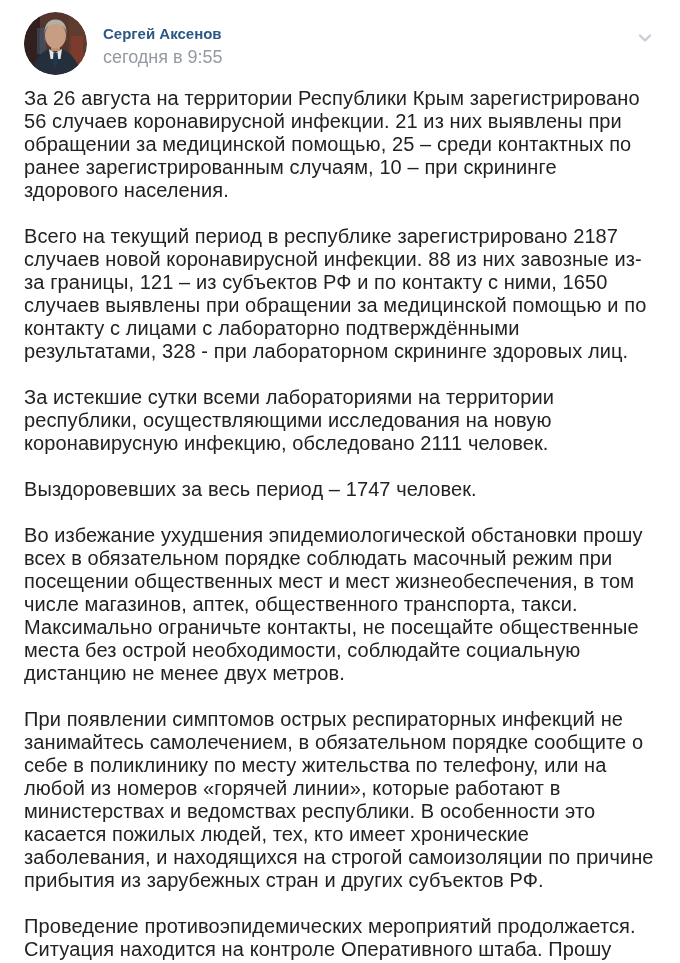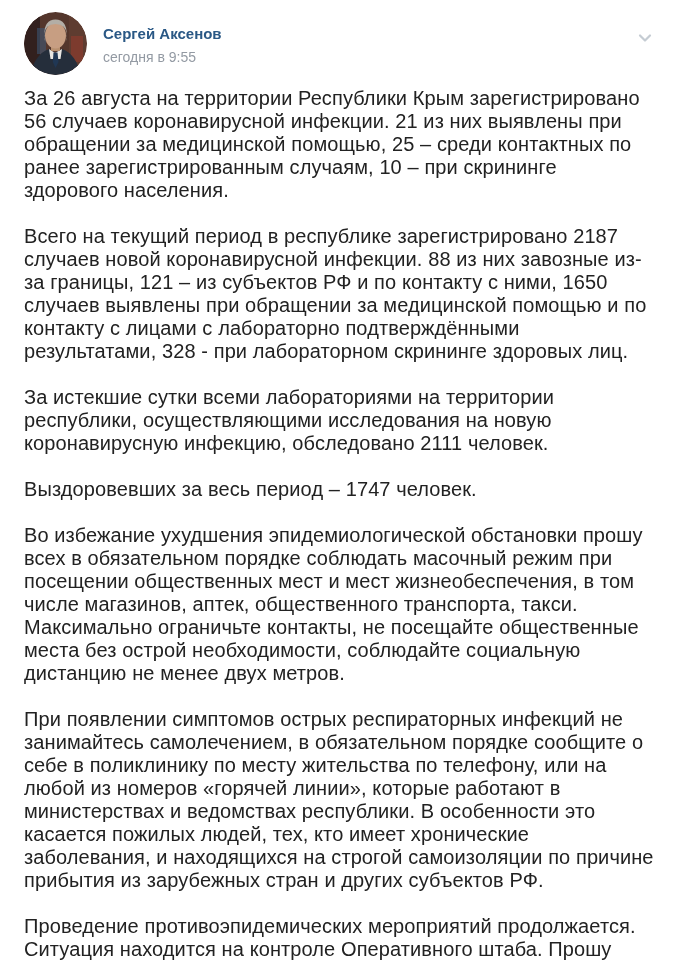--- a/index.html
+++ b/index.html
@@ -37,21 +37,21 @@
   .author-name {
     font-size: 15px;
     font-weight: 700;
     color: #2a5885;
     line-height: 19px;
     cursor: pointer;
     text-decoration: none;
     display: inline-block;
   }
   .post-time {
-    font-size: 14px;
+    font-size: 18px;
     color: #939aa3;
     line-height: 18px;
     margin-top: 5px;
     cursor: pointer;
   }
   .menu-btn {
     position: absolute;
     top: 28px;
     right: 24px;
     width: 22px;

